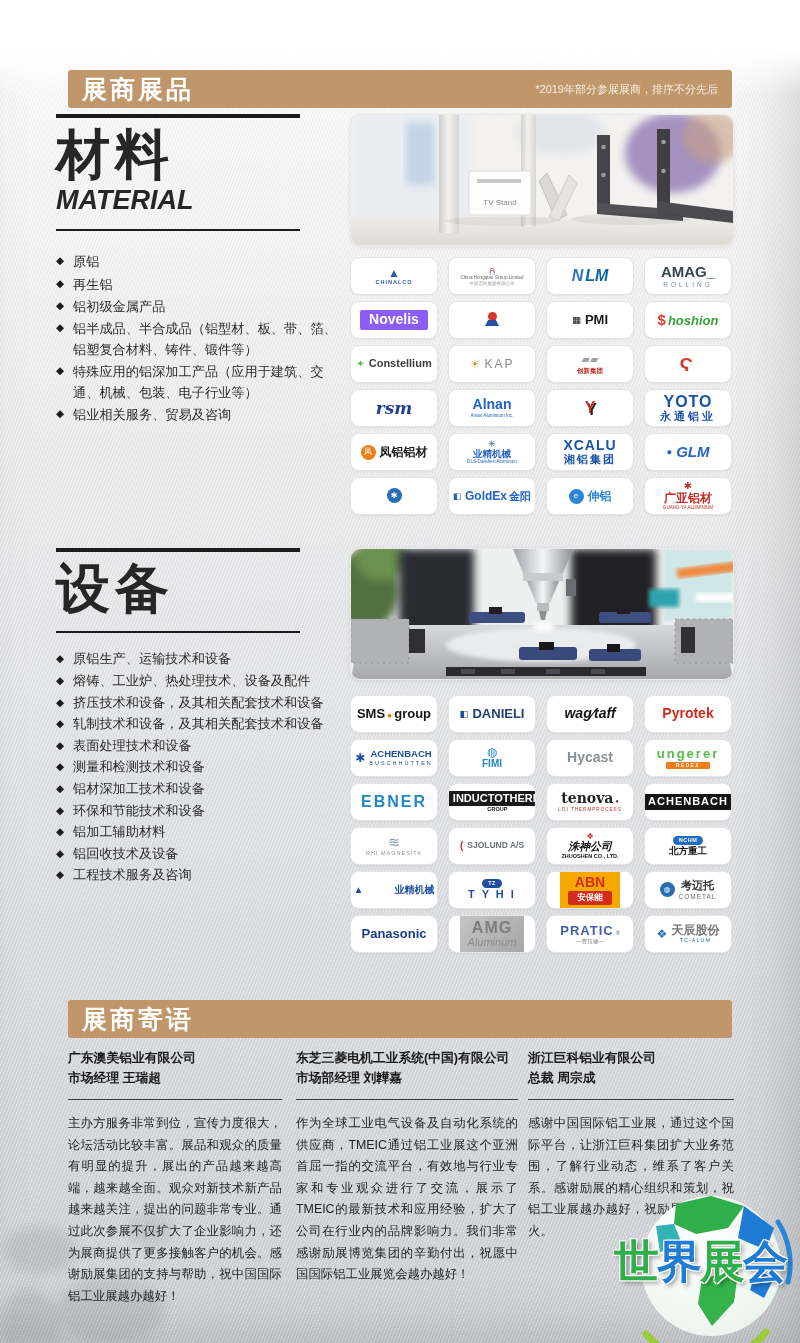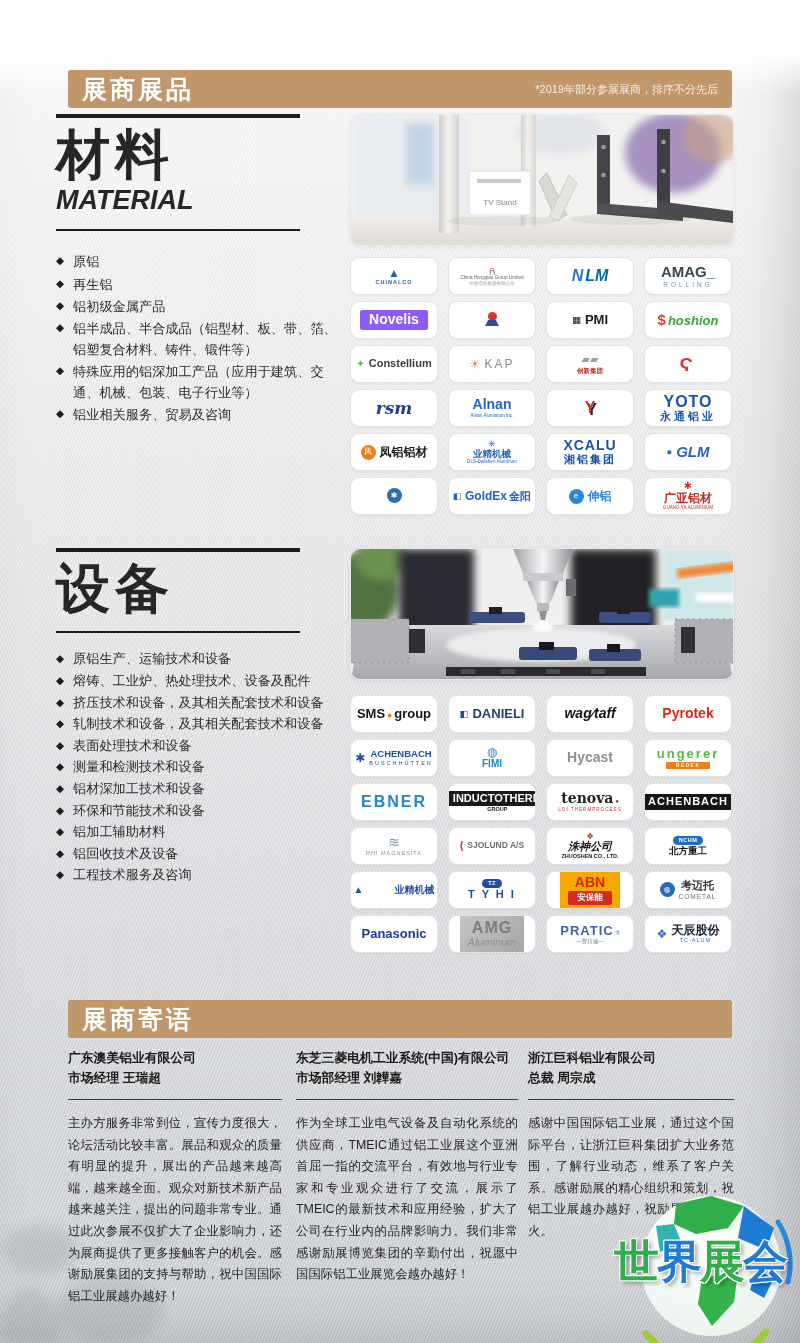--- a/index.html
+++ b/index.html
@@ -687,21 +687,21 @@
             </div>
             <div class="lg-sub s5" style="color: rgb(106, 112, 118);">—普拉迪—</div>
           </div>
         </div>
       </div>
       <div class="cell">
         <div class="lg">
           <span class="lg-ic s12" style="color: rgb(31, 108, 192);">❖</span>
           <div class="lg-tx">
             <div class="lg-line">
-              <span class="lg-main s12 bb" style="color: #0f172a;">天辰股份</span>
+              <span class="lg-main s12 bb" style="color: #737373;">天辰股份</span>
             </div>
             <div class="lg-sub s5 ls1" style="color: rgb(31, 108, 192);">TC-ALUM</div>
           </div>
         </div>
       </div>
     </div>
 
   <div class="bar" style="top:1000px;">
     <span class="bar-title">展商寄语</span>
     <span></span>

